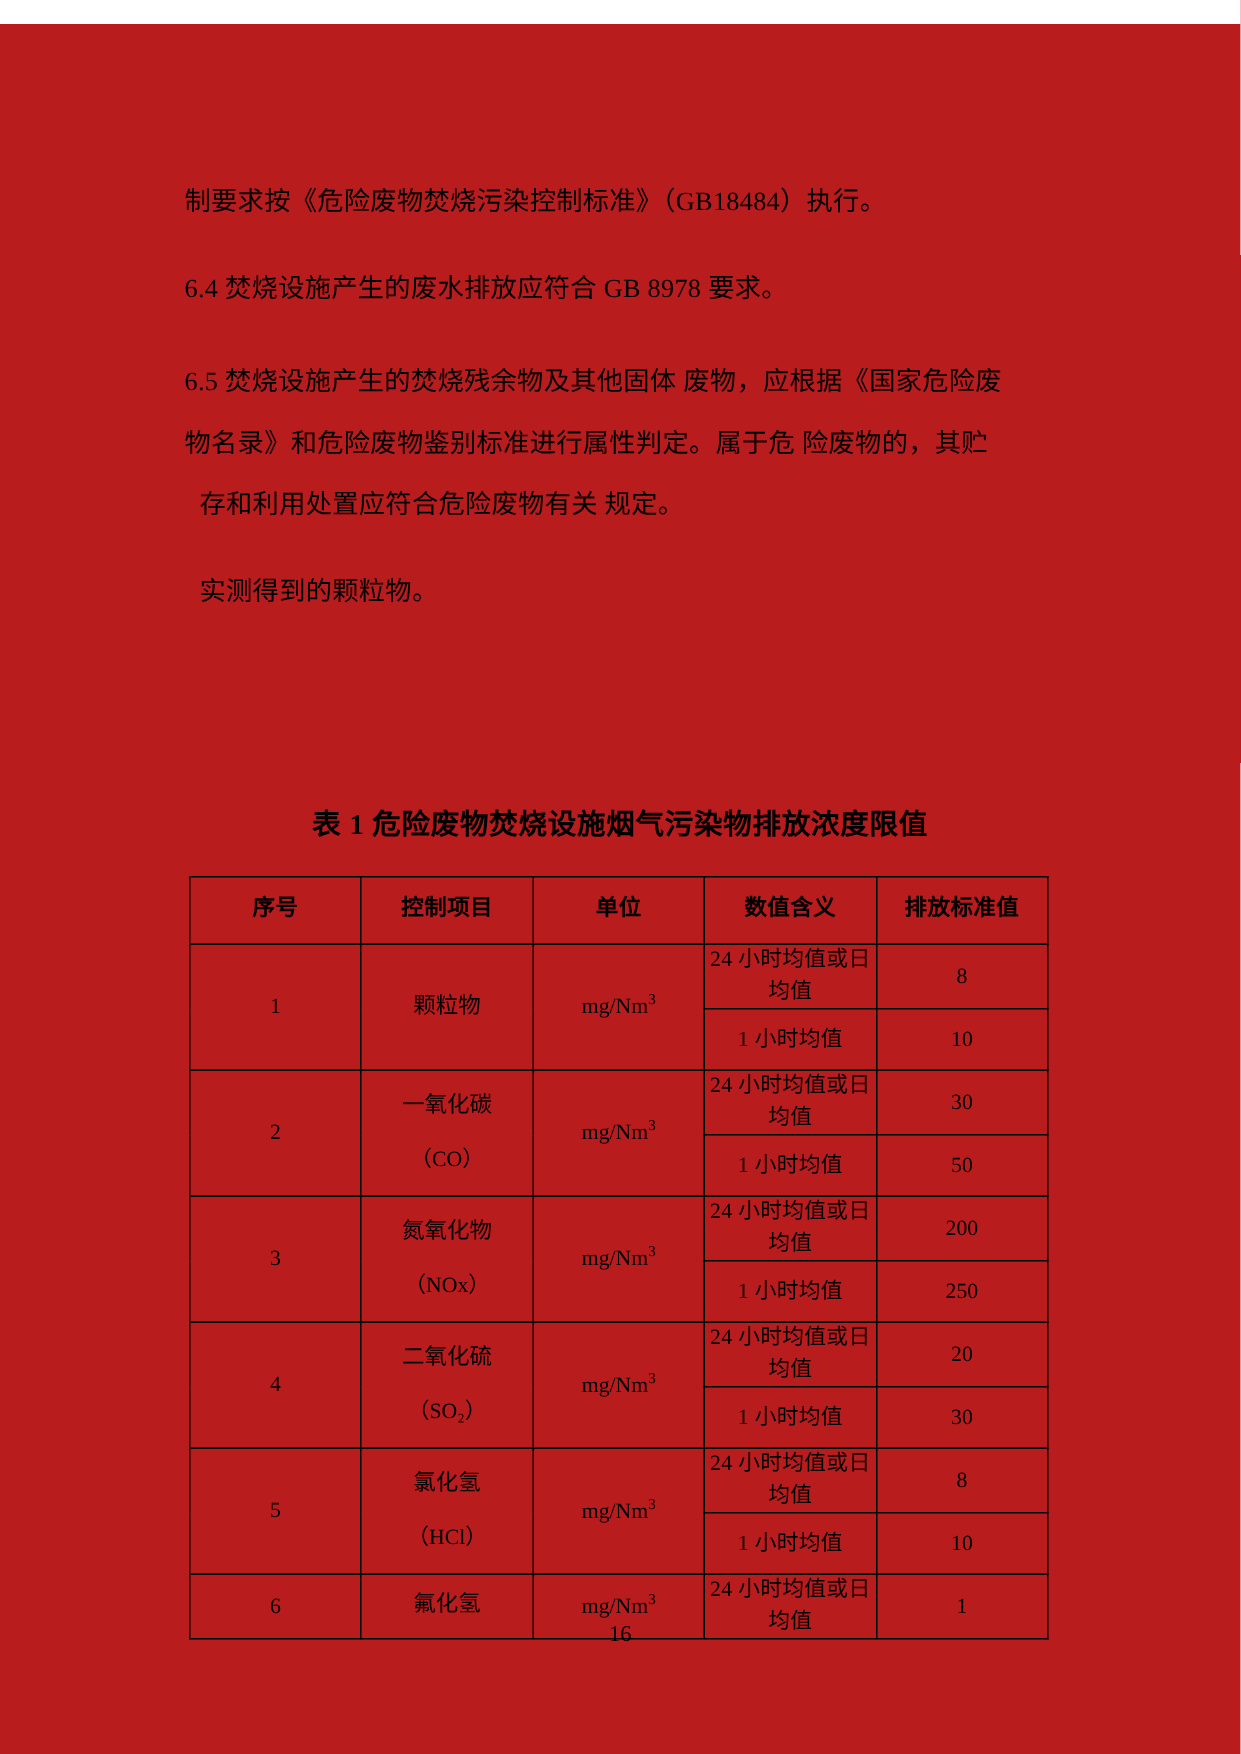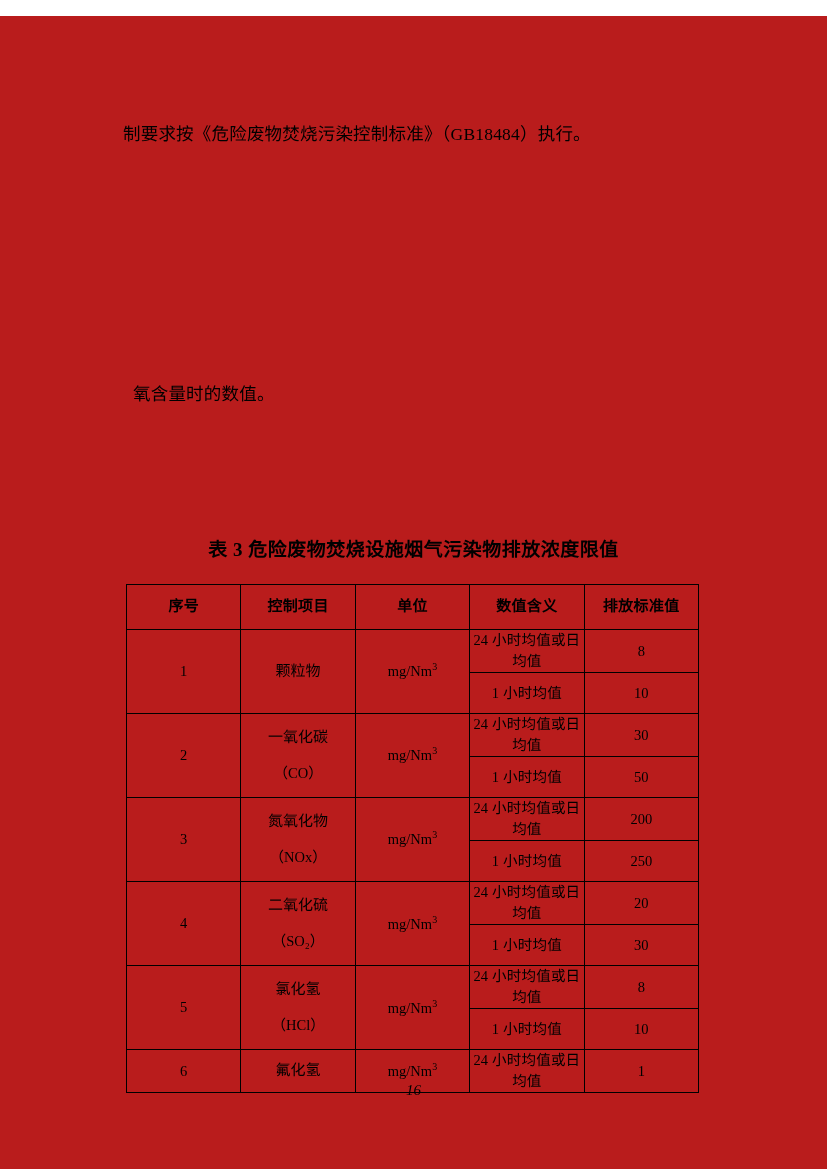--- a/index.html
+++ b/index.html
@@ -120,43 +120,54 @@
   tr.single td { height: 40px; }
 
   
   .page-number {
     position: absolute;
     left: 0;
     width: 827px;
     text-align: center;
     font-size: 15px;
     font-family: "Liberation Serif", "DejaVu Serif", serif;
-    font-style: italic;
   }
 </style>
 </head>
 <body>
 
 <div class="page">
 
   <div class="body-block" style="top:98px;">
     <p class="para">
       <span class="ln">制要求按《危险废物焚烧污染控制标准》（GB18484）执行。</span>
     </p>
   </div>
 
-
+  <div class="body-block" style="top:156px;">
+    <p class="para">
+      <span class="ln">6.4 焚烧设施产生的废水排放应符合 GB 8978 要求。</span>
+    </p>
+  </div>
+
+  <div class="body-block" style="top:218px;">
+    <p class="para">
+      <span class="ln">6.5 焚烧设施产生的焚烧残余物及其他固体 废物，应根据《国家危险废</span>
+      <span class="ln">物名录》和危险废物鉴别标准进行属性判定。属于危 险废物的，其贮</span>
+      <span class="ln indent">存和利用处置应符合危险废物有关 规定。</span>
+    </p>
+  </div>
 
   <div class="body-block" style="top:358px;">
     <p class="para">
-      <span class="ln indent">氧含量时的数值。</span>
-    </p>
-  </div>
-
-  <div class="table-caption" style="top:518px;">表 3  危险废物焚烧设施烟气污染物排放浓度限值</div>
+      <span class="ln indent">实测得到的颗粒物。</span>
+    </p>
+  </div>
+
+  <div class="table-caption" style="top:518px;">表 1  危险废物焚烧设施烟气污染物排放浓度限值</div>
 
   <div class="tbl-wrap">
     <table class="limits">
       <thead>
         <tr>
           <th class="c-no">序号</th>
           <th class="c-item">控制项目</th>
           <th class="c-unit">单位</th>
           <th class="c-mean">数值含义</th>
           <th class="c-val">排放标准值</th>

